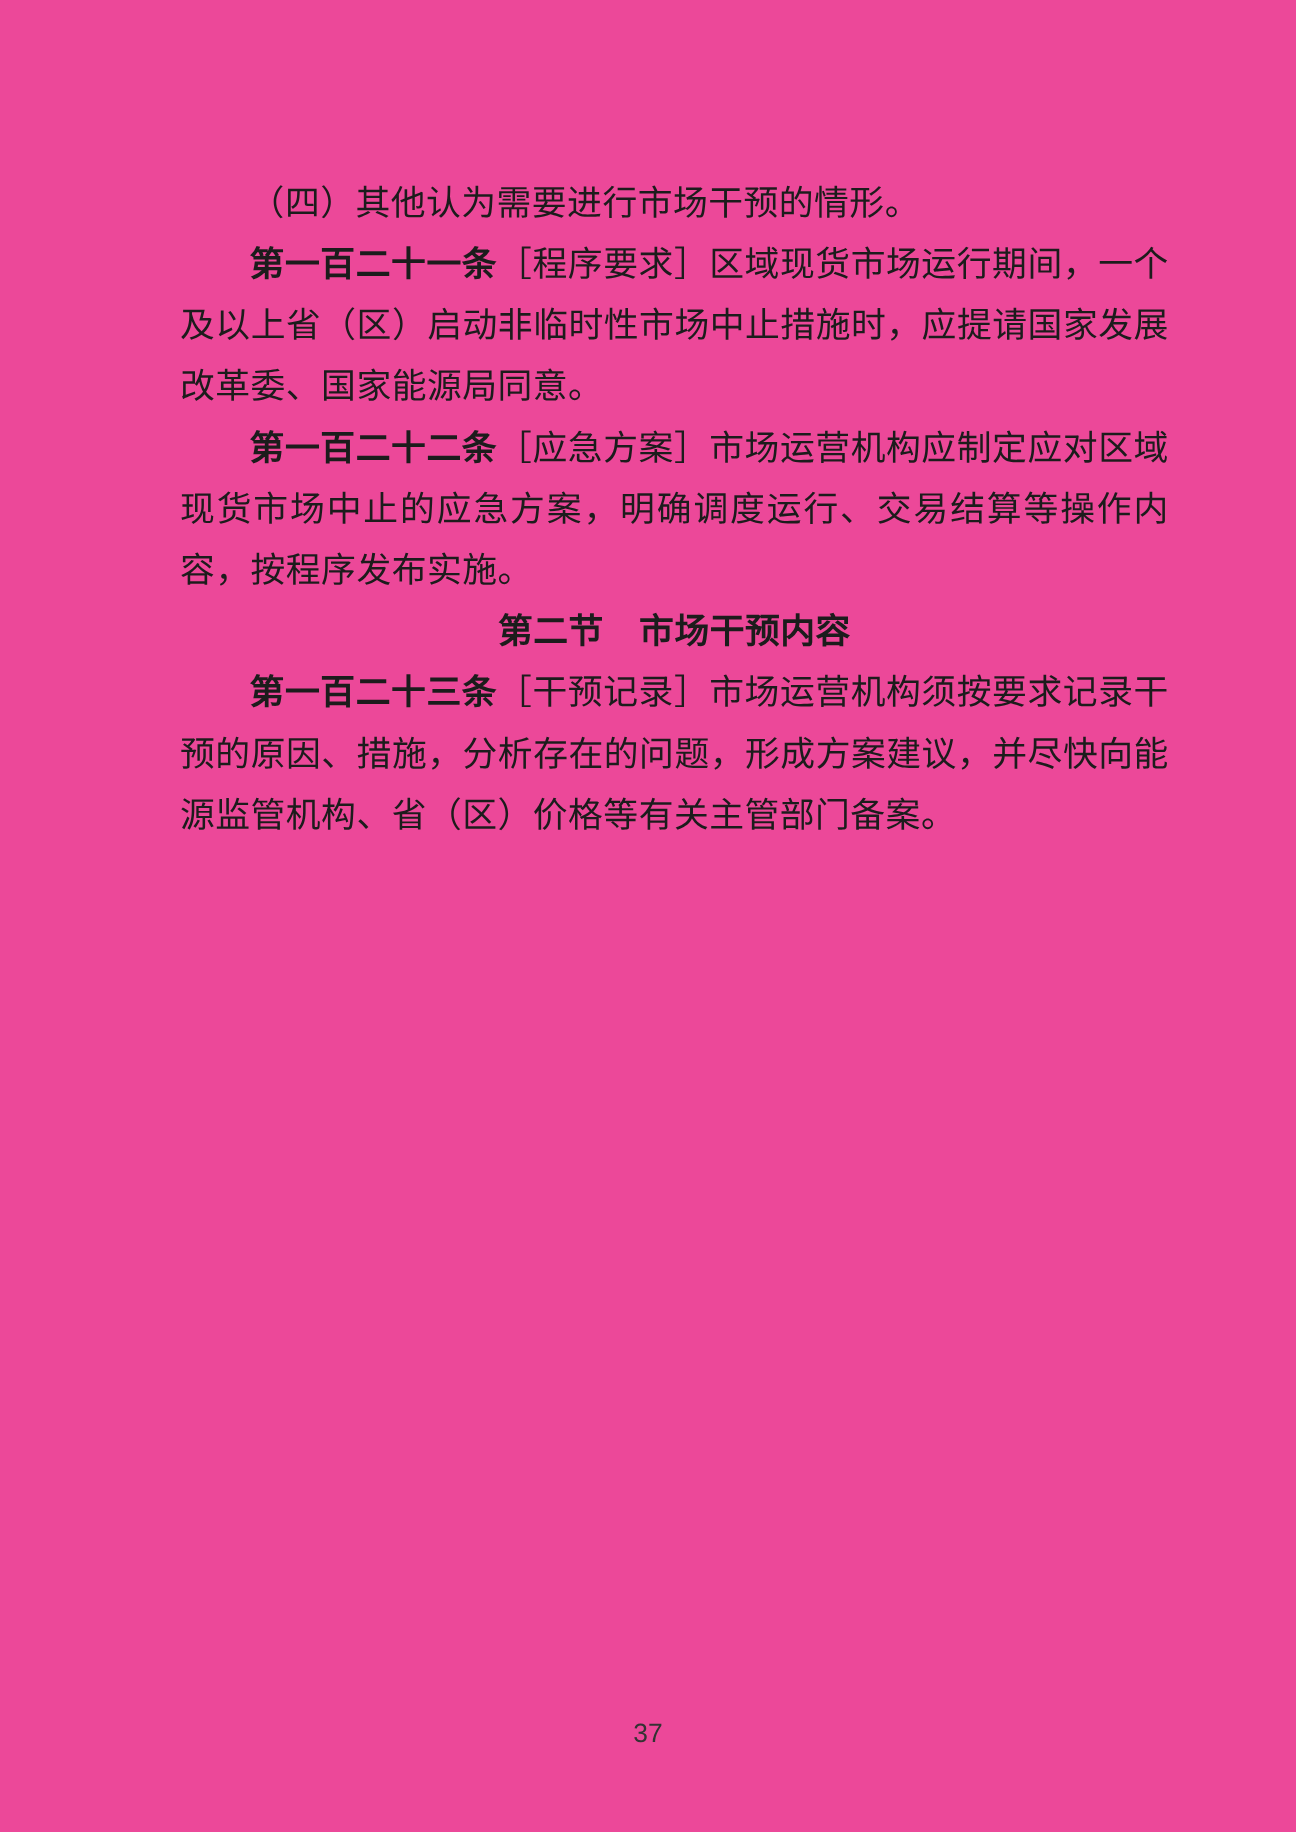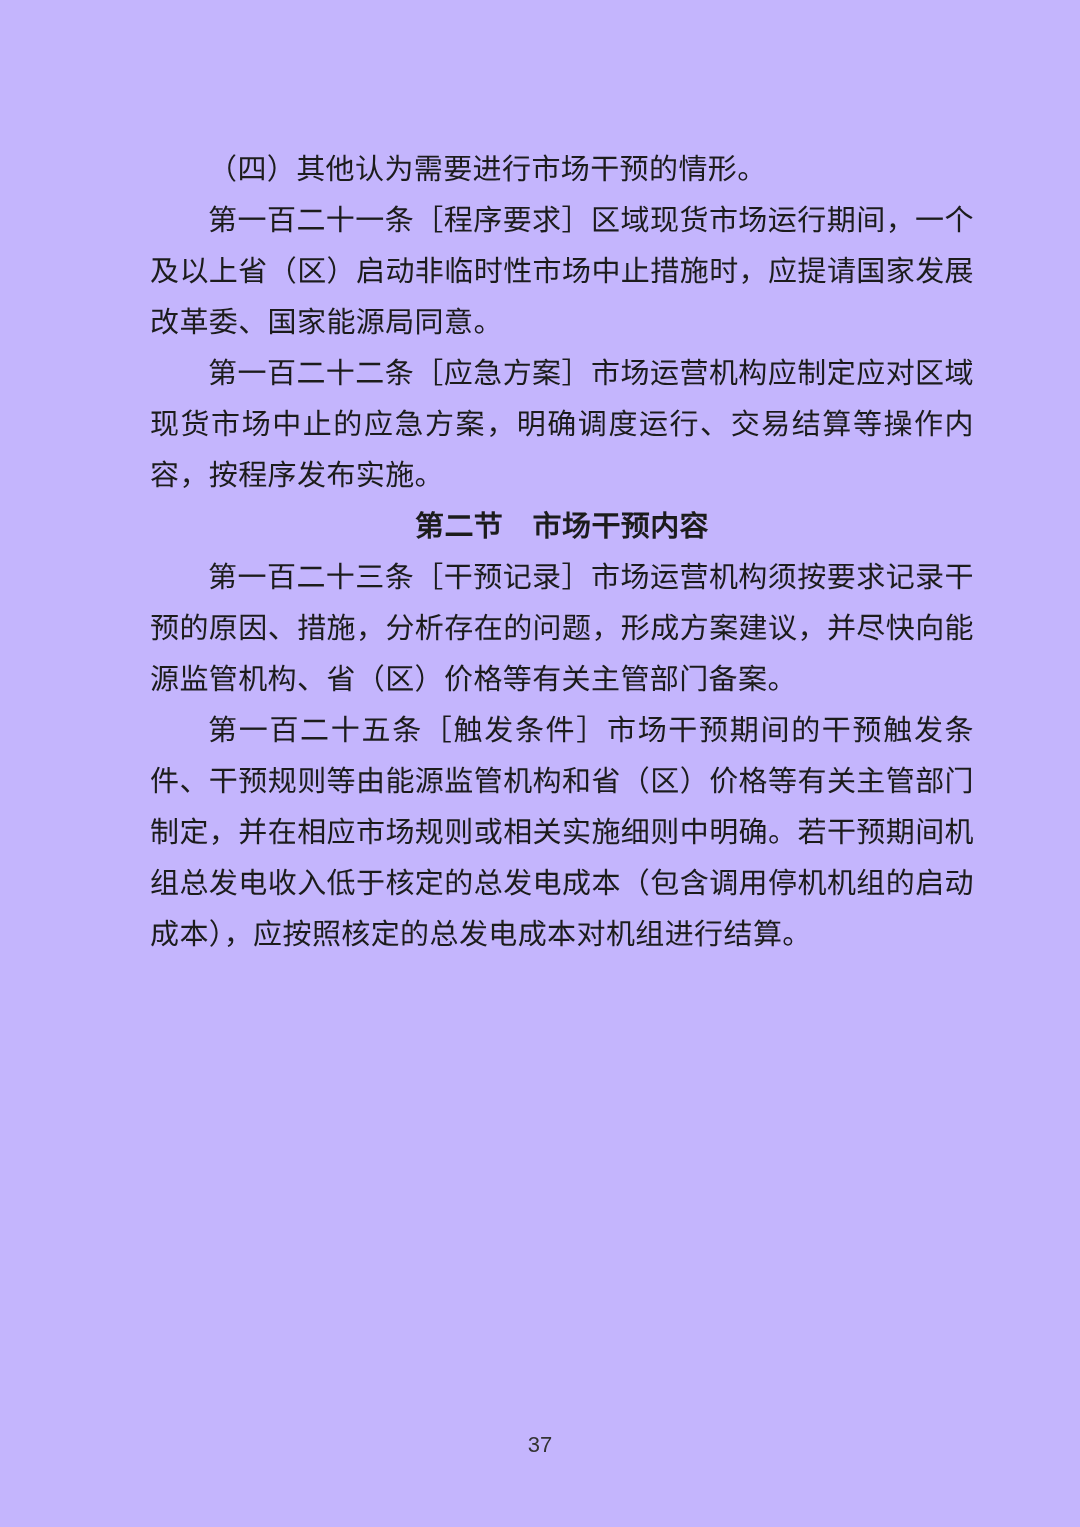--- a/index.html
+++ b/index.html
@@ -13,39 +13,39 @@
     position: relative;
     font-family: "DejaVu Serif", serif;
     color: #1c1c1c;
     overflow: hidden;
   }
   .page {
     position: absolute;
     top: 0; left: 0;
     width: 1080px;
     height: 1527px;
-    background: #c4b5fd;
+    background: #ec4899;
   }
   .doc-body {
     position: absolute;
     top: 144px;
     left: 150px;
     width: 824px;
     font-size: 29px;
     line-height: 51px;
     letter-spacing: 0.4px;
     text-align: justify;
     text-align-last: left;
   }
   .para {
     margin: 0;
     text-indent: 2em;
   }
   .article-num {
-    font-weight: 400;
+    font-weight: 700;
   }
   .section-heading {
     margin: 0;
     text-indent: 0;
     text-align: right;
     text-align-last: center;
     font-weight: 700;
   }
   .page-footer {
     position: absolute;
@@ -70,20 +70,19 @@
 
     <p class="para"><span class="article-num">第一百二十一条</span><span>［程序要求］区域现货市场运行期间，一个及以上省（区）启动非临时性市场中止措施时，应提请国家发展改革委、国家能源局同意。</span></p>
 
     <p class="para"><span class="article-num">第一百二十二条</span><span>［应急方案］市场运营机构应制定应对区域现货市场中止的应急方案，明确调度运行、交易结算等操作内容，按程序发布实施。</span></p>
 
     <p class="section-heading"><span>第二节　市场干预内容</span></p>
 
     <p class="para"><span class="article-num">第一百二十三条</span><span>［干预记录］市场运营机构须按要求记录干预的原因、措施，分析存在的问题，形成方案建议，并尽快向能源监管机构、省（区）价格等有关主管部门备案。</span></p>
 
 
-    <p class="para"><span class="article-num">第一百二十五条</span><span>［触发条件］市场干预期间的干预触发条件、干预规则等由能源监管机构和省（区）价格等有关主管部门制定，并在相应市场规则或相关实施细则中明确。若干预期间机组总发电收入低于核定的总发电成本（包含调用停机机组的启动成本），应按照核定的总发电成本对机组进行结算。</span></p>
 
 
   </div>
 
   <div class="page-footer"><span>37</span></div>
 
 </div>
 
 </body></html>

